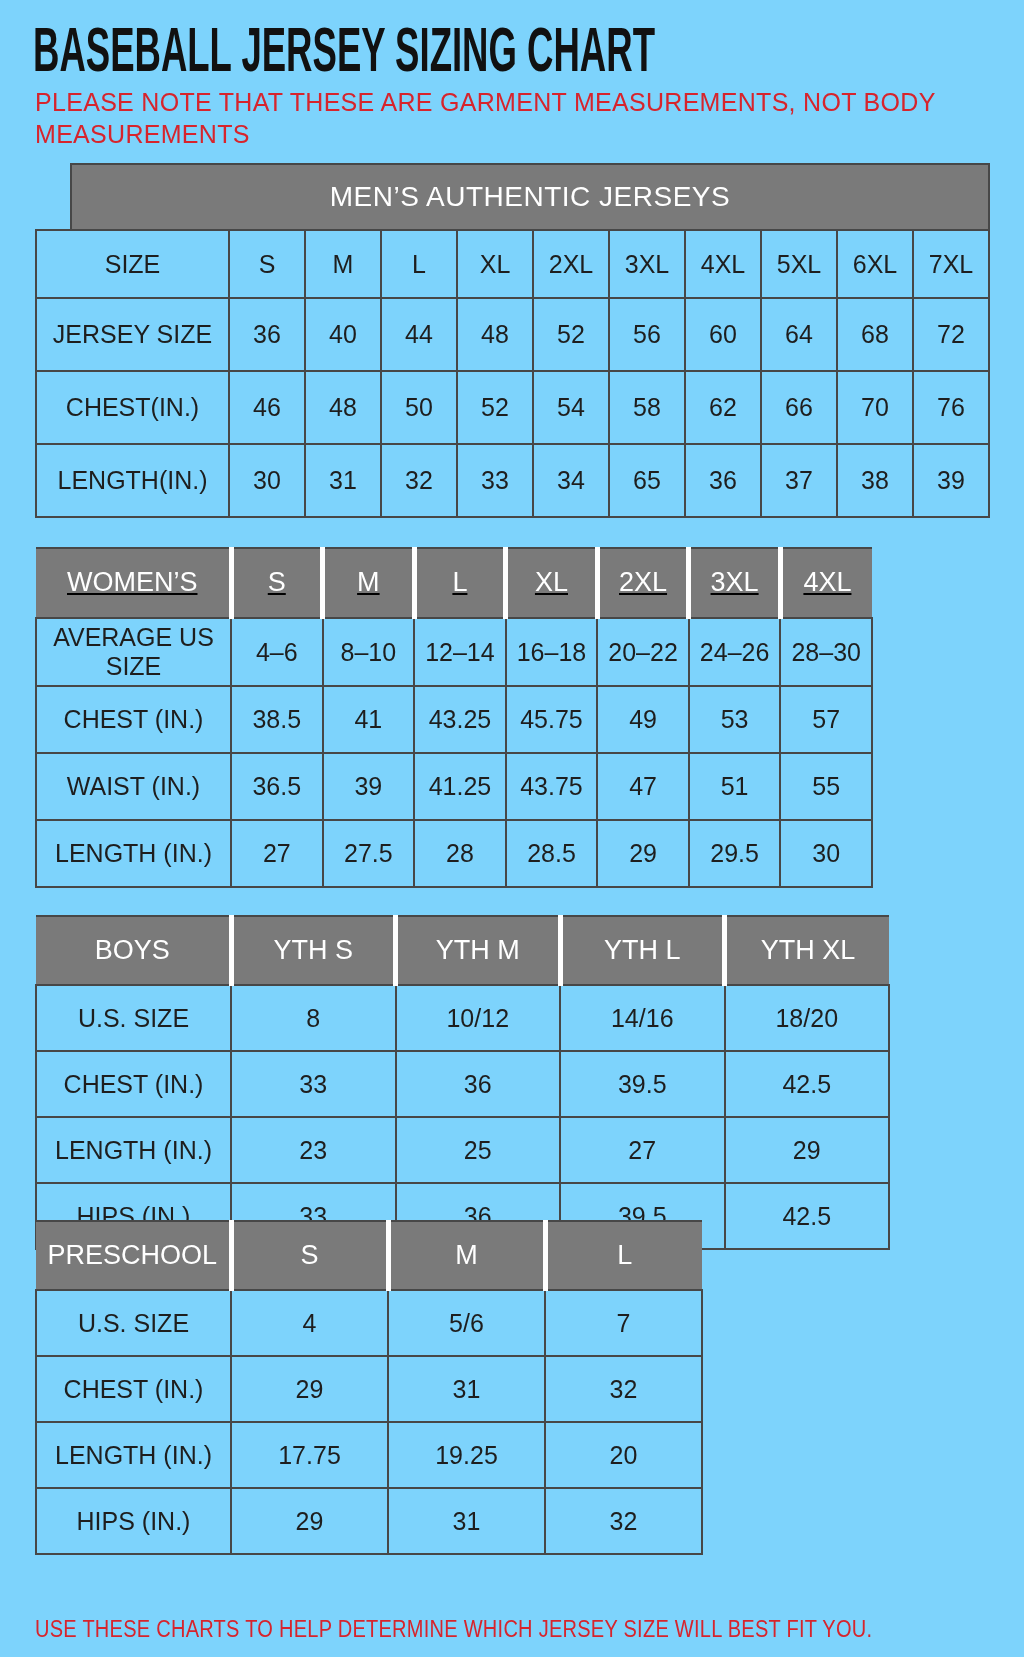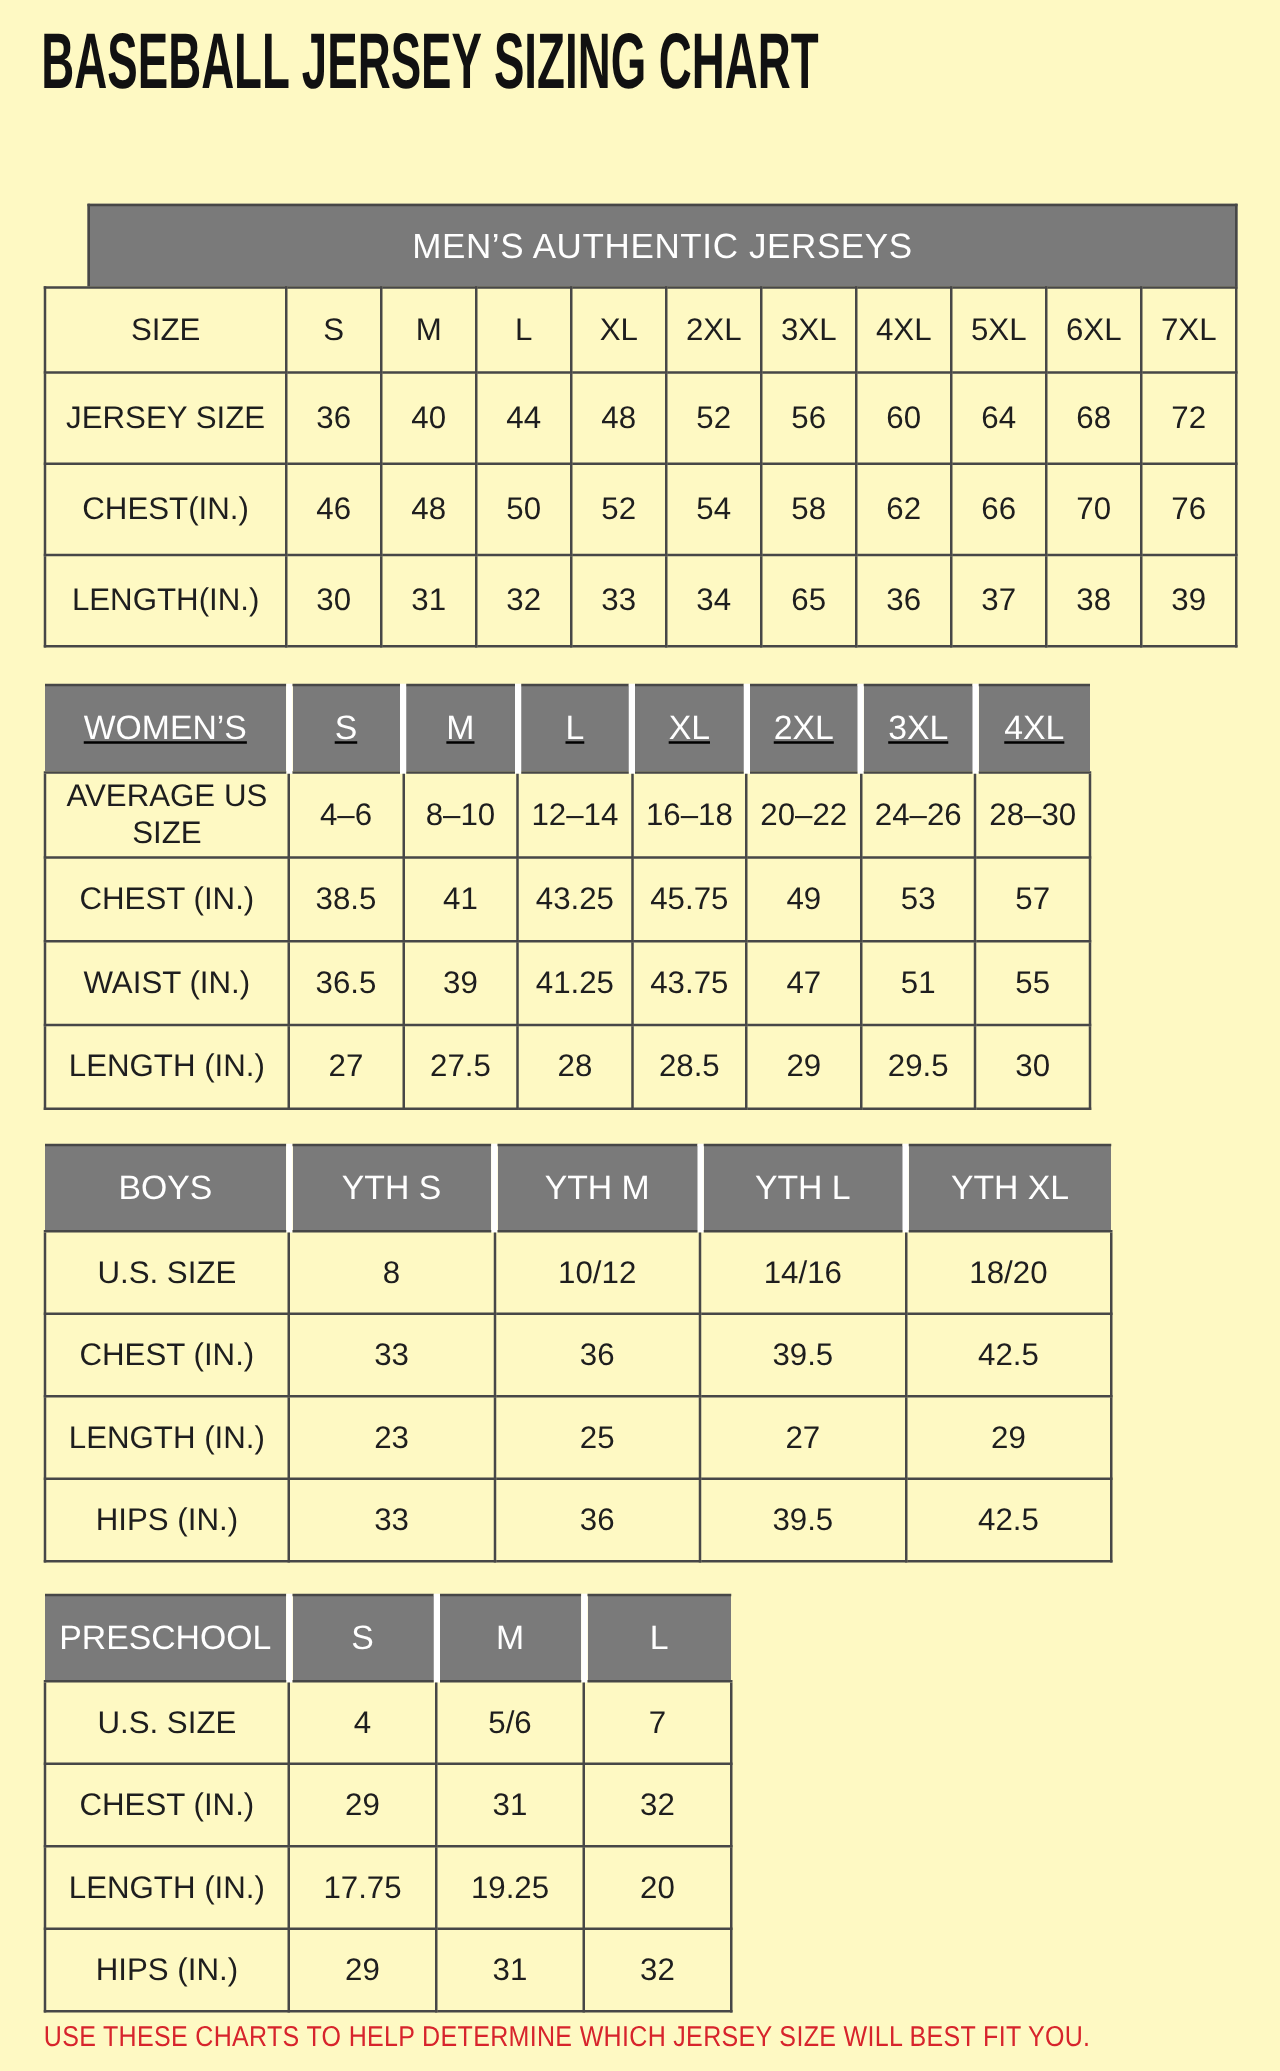--- a/index.html
+++ b/index.html
@@ -5,21 +5,21 @@
   html, body {
     margin: 0;
     padding: 0;
     background: #ffffff;
     font-family: "Liberation Sans", sans-serif;
   }
   .page {
     position: relative;
     width: 1024px;
     height: 1657px;
-    background: #fef9c3;
+    background: #7dd3fc;
     overflow: hidden;
   }
 
   
   .title {
     position: absolute;
     top: 18px;
     left: 33px;
     margin: 0;
     font-size: 63px;
@@ -44,21 +44,21 @@
     color: #d7242c;
     font-weight: 400;
     letter-spacing: 0.3px;
   }
 
   
   .section { position: absolute; left: 35px; }
   .sec-mens      { top: 163px; width: 955px; }
   .sec-womens    { top: 547px; width: 838px; }
   .sec-boys      { top: 915px; width: 855px; }
-  .sec-preschool { top: 1275px; width: 551px; }
+  .sec-preschool { top: 1220px; width: 668px; }
 
   
   .banner {
     box-sizing: border-box;
     height: 66px;
     background: #7a7a7a;
     border: 2px solid #474747;
     border-bottom: none;
     color: #ffffff;
     font-size: 28px;
@@ -125,20 +125,21 @@
     transform: scaleX(0.87);
     transform-origin: left top;
   }
 </style>
 </head>
 <body>
 
 <div class="page">
 
   <h1 class="title">BASEBALL JERSEY SIZING CHART</h1>
+  <p class="note">PLEASE NOTE THAT THESE ARE GARMENT MEASUREMENTS, NOT BODY MEASUREMENTS</p>
 
   <div class="section sec-mens">
     <div class="banner">MEN’S AUTHENTIC JERSEYS</div>
     <table class="grid">
       <colgroup>
           <col class="lab-mens">
           <col>
           <col>
           <col>
           <col>

